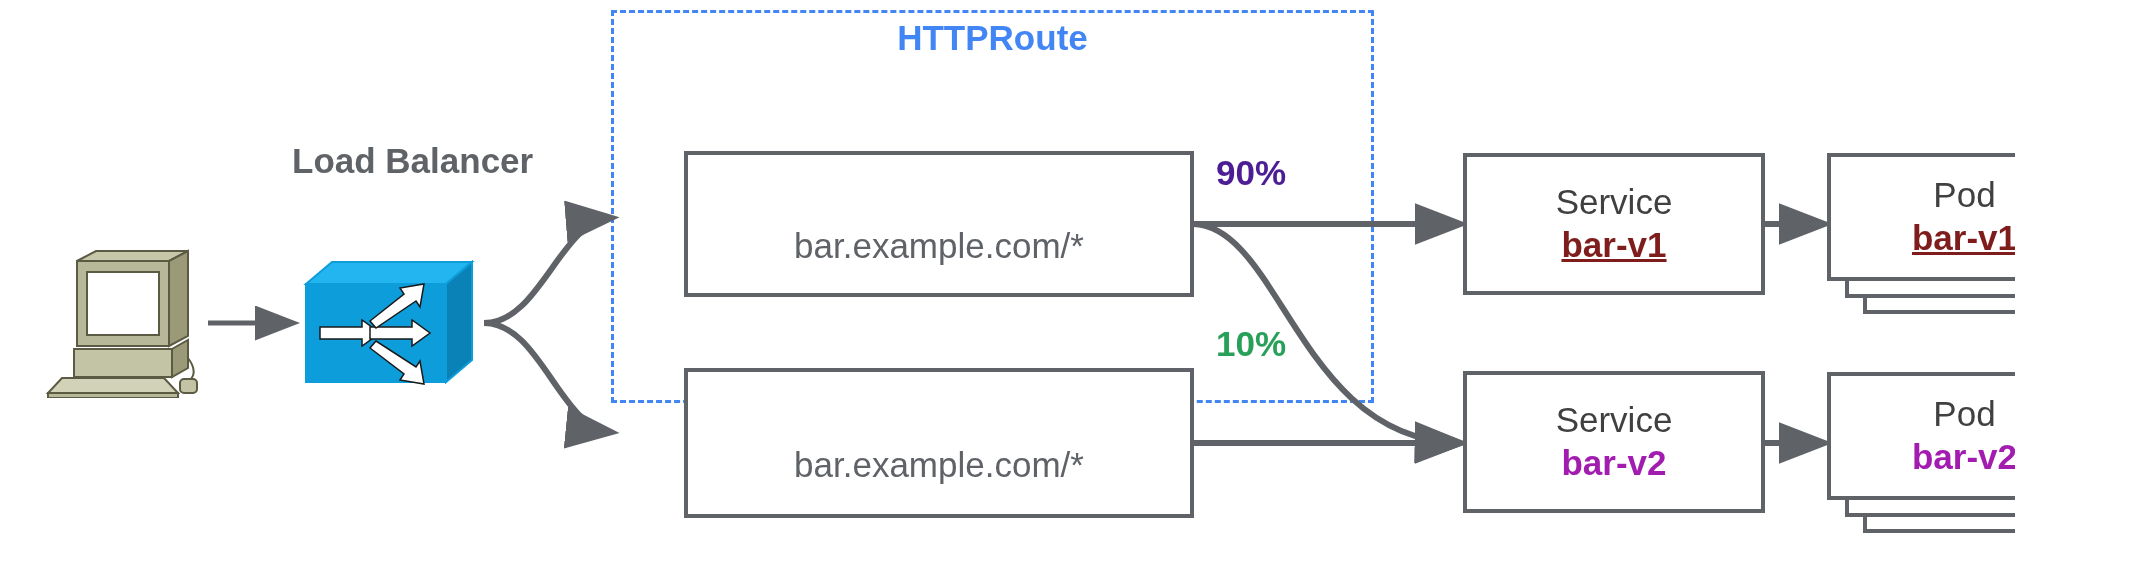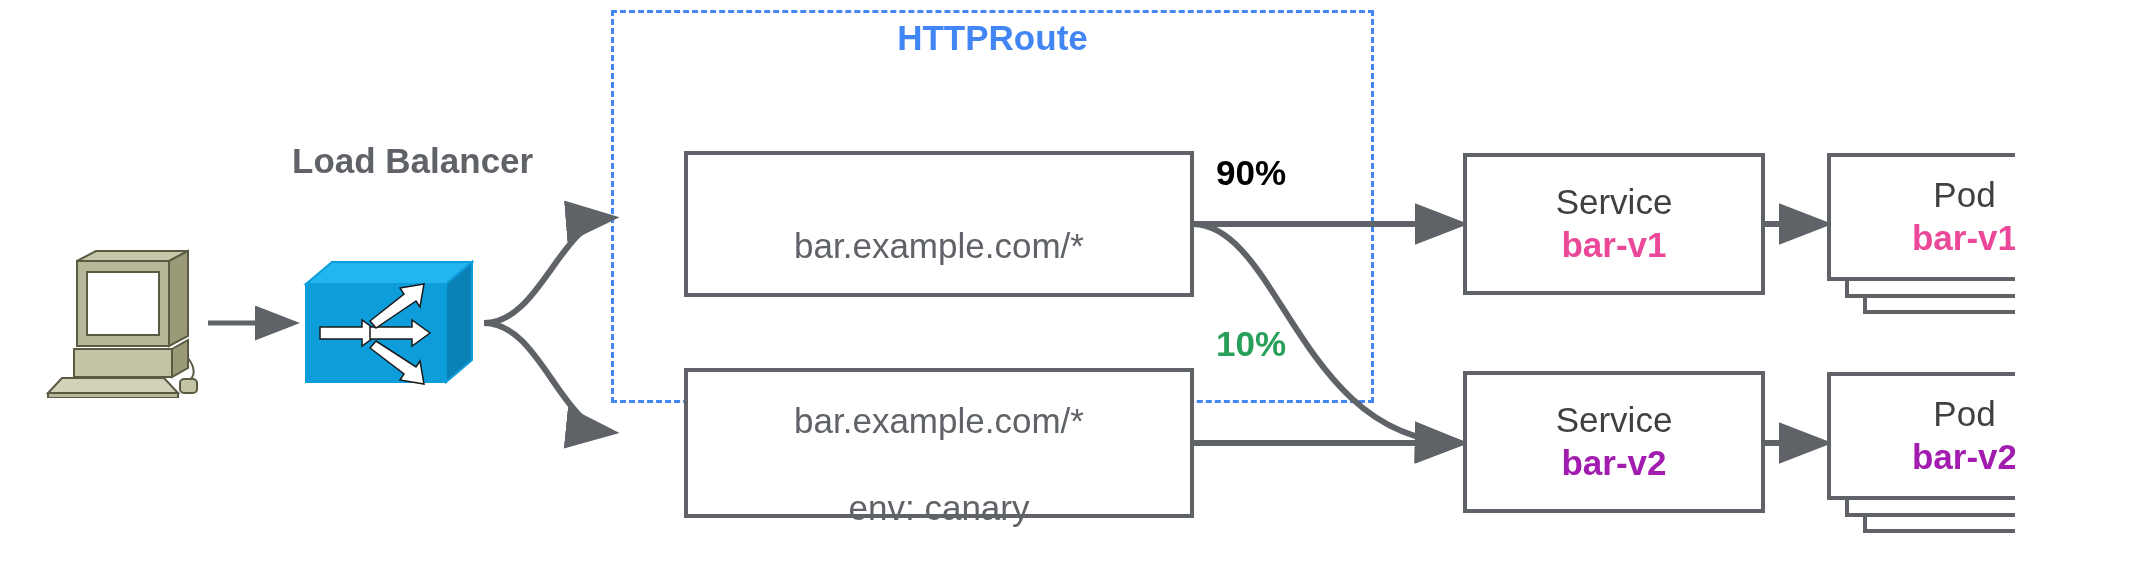--- a/index.html
+++ b/index.html
@@ -44,22 +44,23 @@
     z-index: 2;
   }
   .ghost-box.g2 { z-index: 1; }
   .label-line {
     color: #404040;
     font-size: 35px;
     font-weight: 400;
     white-space: nowrap;
   }
   .label-line.sub-blue {
-    color: #ec4899;
-    font-weight: bold;
+    color: #7f1d1d;
+    font-weight: bold;
+    text-decoration: underline;
   }
   .label-line.sub-green {
     color: #a21caf;
     font-weight: bold;
   }
   .route-text {
     color: #5f6368;
     font-size: 35px;
     white-space: nowrap;
     margin-top: 44px;
@@ -81,21 +82,21 @@
     white-space: nowrap;
     z-index: 6;
   }
   .pct-label {
     position: absolute;
     font-weight: bold;
     font-size: 35px;
     white-space: nowrap;
     z-index: 7;
   }
-  .pct-90 { color: #000000; }
+  .pct-90 { color: #4c1d95; }
   .pct-10 { color: #29a05a; margin-top: 35px; }
   .dashed-group {
     position: absolute;
     box-sizing: border-box;
     border: 3px dashed #4285f4;
     z-index: 0;
   }
   .icon-holder {
     position: absolute;
     z-index: 5;
@@ -187,21 +188,20 @@
 
     <line x1="1765" y1="443" x2="1823" y2="443" stroke="#5f6368" stroke-width="6" marker-end="url(#arrowhead)"></line>
   </svg>
 
   <div class="node-box" style="left:684px; top:151px; width:510px; height:146px;">
     <div class="route-text">bar.example.com/*</div>
   </div>
 
   <div class="node-box" style="left:684px; top:368px; width:510px; height:150px;">
     <div class="route-text">bar.example.com/*</div>
-    <div class="route-text">env: canary</div>
   </div>
 
   <div class="pct-label pct-90" style="left:1216px; top:153px;">90%</div>
   <div class="pct-label pct-10" style="left:1216px; top:289px;">10%</div>
 
   <div class="node-box" style="left:1463px; top:153px; width:302px; height:142px;">
     <div class="label-line">Service</div>
     <div class="label-line sub-blue">bar-v1</div>
   </div>
 

